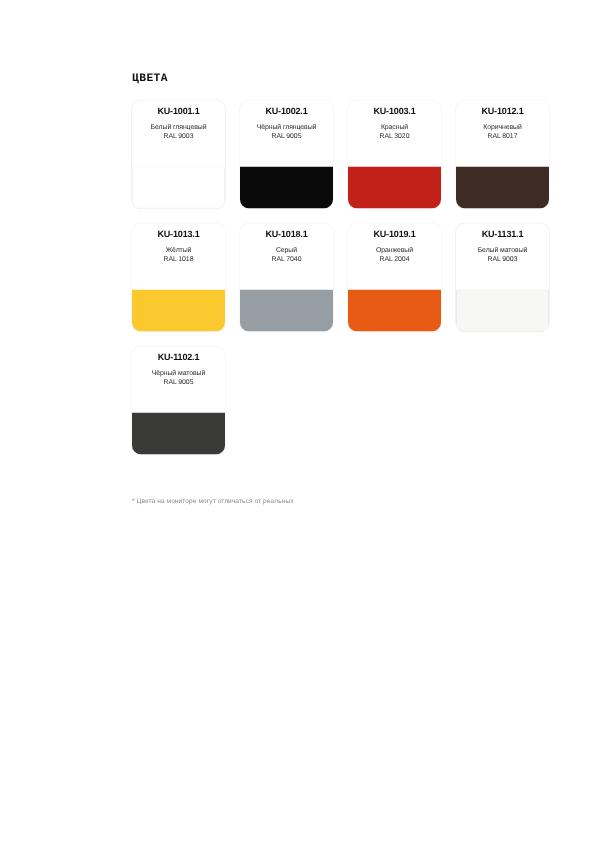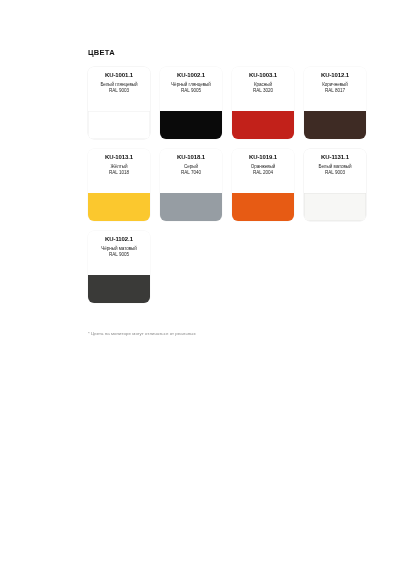--- a/index.html
+++ b/index.html
@@ -34,20 +34,21 @@
   }
 
   .section-title {
     font-size: 7.5px;
     font-weight: bold;
     letter-spacing: 0.3px;
     color: #111111;
     margin: 0 0 9px 0;
     line-height: 10px;
     text-transform: uppercase;
+    font-family: Liberation Mono, monospace;
   }
 
   .swatch-grid {
     display: flex;
     flex-wrap: wrap;
     gap: 10px 10px;
     width: 288px;
   }
 
   .swatch-card {

